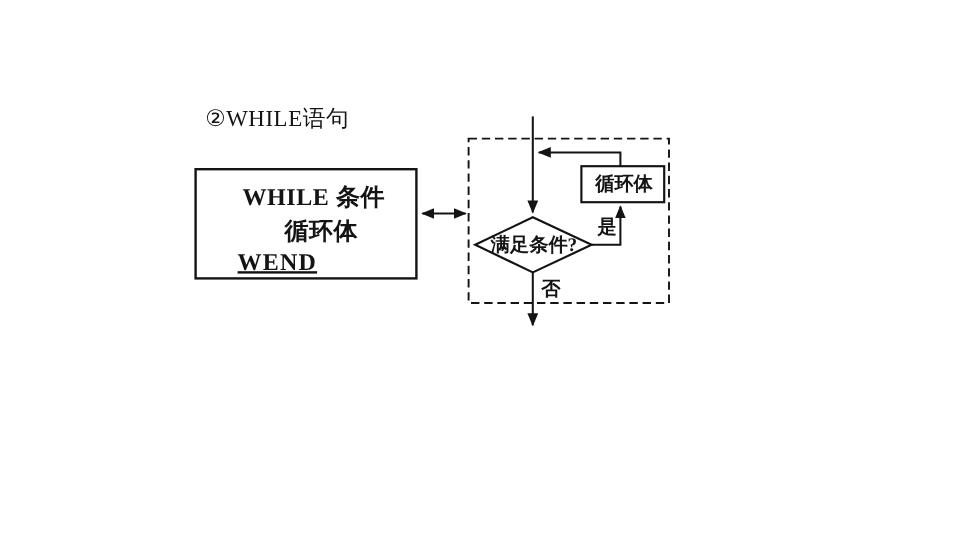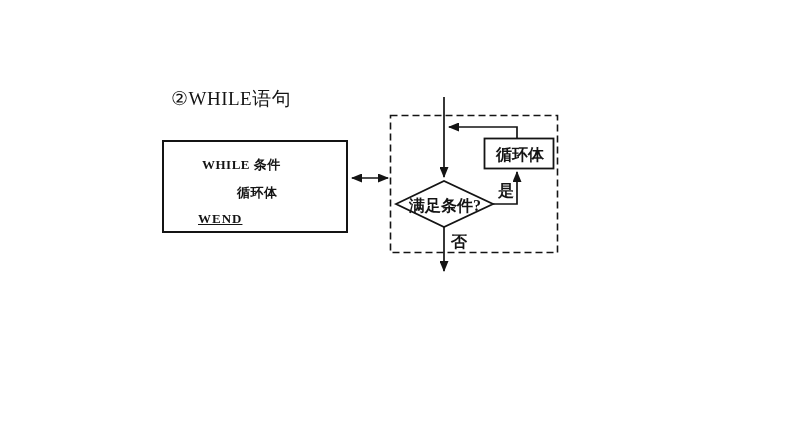--- a/index.html
+++ b/index.html
@@ -29,21 +29,21 @@
     position: absolute;
     left: 162px;
     top: 140px;
     width: 182px;
     height: 89px;
     border: 2px solid #141414;
     background: #ffffff;
   }
   .code-line {
     position: absolute;
-    font-size: 13px;
+    font-size: 20px;
     font-weight: 700;
     line-height: 18px;
     white-space: nowrap;
     letter-spacing: 0.5px;
   }
   .code-line.l1 { left: 38px; top: 14px; }
   .code-line.l2 { left: 73px; top: 42px; }
   .code-line.l3 { left: 34px; top: 68px; letter-spacing: 1px; text-decoration: underline; }
   .flow-svg {
     position: absolute;

